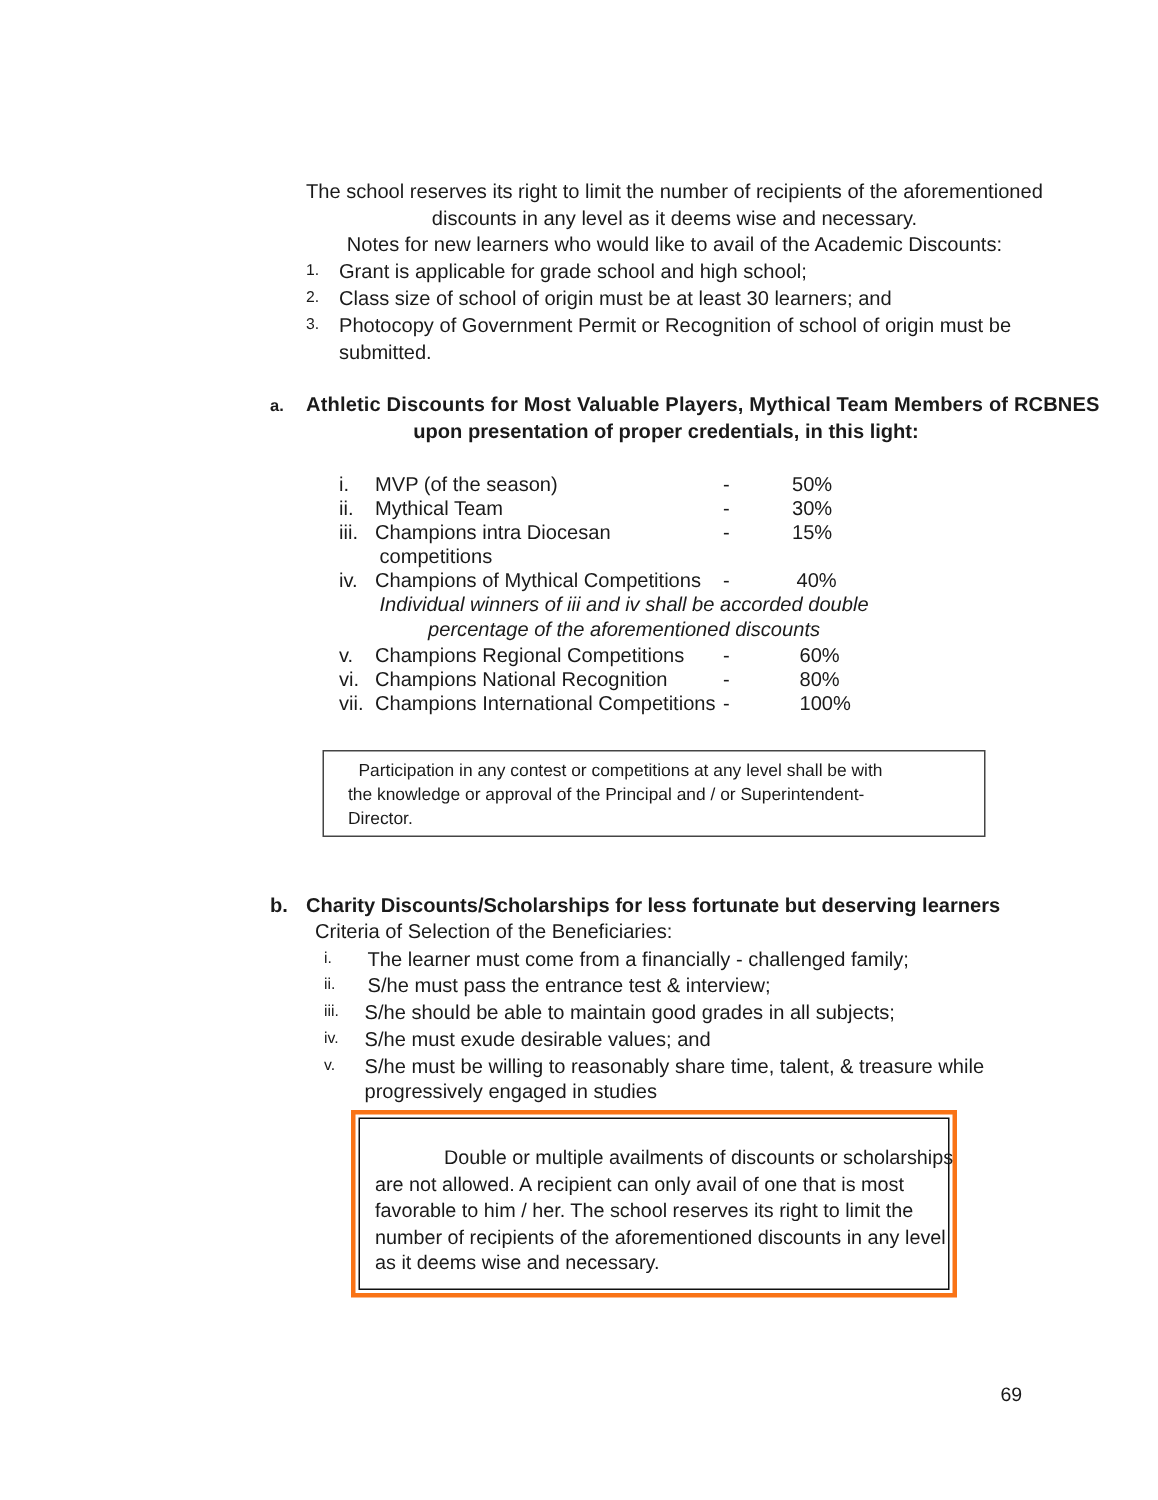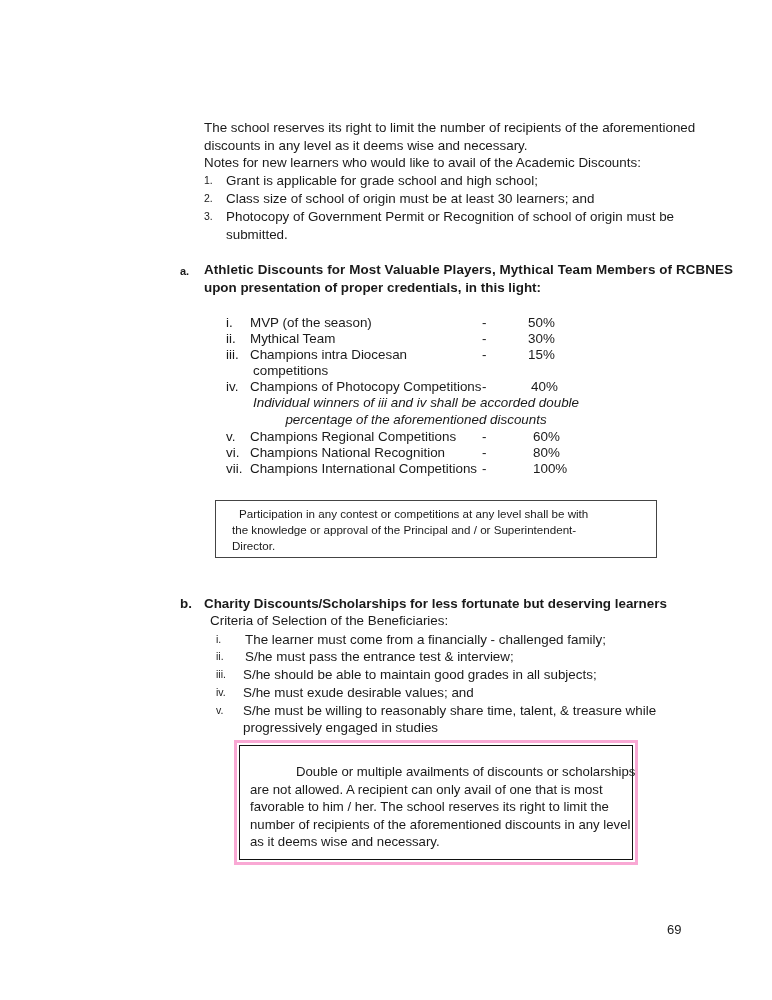--- a/index.html
+++ b/index.html
@@ -2,21 +2,21 @@
 <html><head>
 <meta charset="utf-8">
 <style>
   html, body { margin: 0; padding: 0; background: #ffffff; }
   body {
     width: 772px; height: 1000px; position: relative; overflow: hidden;
     font-family: "Liberation Sans", sans-serif; color: #1a1a1a;
     font-size: 13.4px; line-height: 17.5px;
   }
   .abs { position: absolute; white-space: nowrap; }
-  .para { position: absolute; left: 204px; }
+  .para { position: absolute; left: 204px; text-align: center; }
   .line { display: block; white-space: nowrap; }
   .bold { font-weight: bold; }
   .italic { font-style: italic; }
 
   
   .note-row { position: absolute; left: 204px; white-space: nowrap; }
   .note-row .n { position: absolute; left: 0; font-size: 10.5px; }
   .note-row .t { position: absolute; left: 22px; }
 
   
@@ -32,21 +32,21 @@
   .ch-row .rl { position: absolute; left: 27px; }
 
   .box1 {
     position: absolute; left: 215px; top: 500px; width: 442px; height: 58px;
     border: 1px solid #444; box-sizing: border-box;
     font-size: 11.6px; line-height: 16px; padding: 5px 0 0 16px;
   }
   .box1 .line { white-space: nowrap; }
   .box2 {
     position: absolute; left: 234px; top: 740px; width: 404px; height: 125px;
-    border: 3px solid #f9a8d4; box-sizing: border-box;
+    border: 3px solid #f97316; box-sizing: border-box;
   }
   .box2-inner {
     position: absolute; left: 2px; top: 2px; right: 2px; bottom: 2px;
     border: 1px solid #111;
     padding: 17px 0 0 10px; font-size: 13.2px; line-height: 17.5px;
   }
   .page-num { position: absolute; left: 667px; top: 921px; font-size: 13px; }
 </style>
 </head>
 <body>
@@ -91,21 +91,21 @@
 </div>
 <div class="ath-row" style="top:346px;">
   <span class="rn">iii.</span>
   <span class="rl">Champions intra Diocesan</span>
   <span class="rl" style="left:27px; top:16px;">competitions</span>
   <span class="dash">-</span>
   <span class="pct">15%</span>
 </div>
 <div class="ath-row" style="top:378px;">
   <span class="rn">iv.</span>
-  <span class="rl">Champions of Photocopy Competitions</span>
+  <span class="rl">Champions of Mythical Competitions</span>
   <span class="dash">-</span>
   <span class="pct" style="left:305px;">40%</span>
 </div>
 <div class="abs italic" style="left:253px; top:394px;">
   <span class="line">Individual winners of iii and iv shall be accorded double</span>
   <span class="line" style="margin-top:-1px;text-align:center;">percentage of the aforementioned discounts</span>
 </div>
 <div class="ath-row" style="top:428px;">
   <span class="rn">v.</span>
   <span class="rl">Champions Regional Competitions</span>

